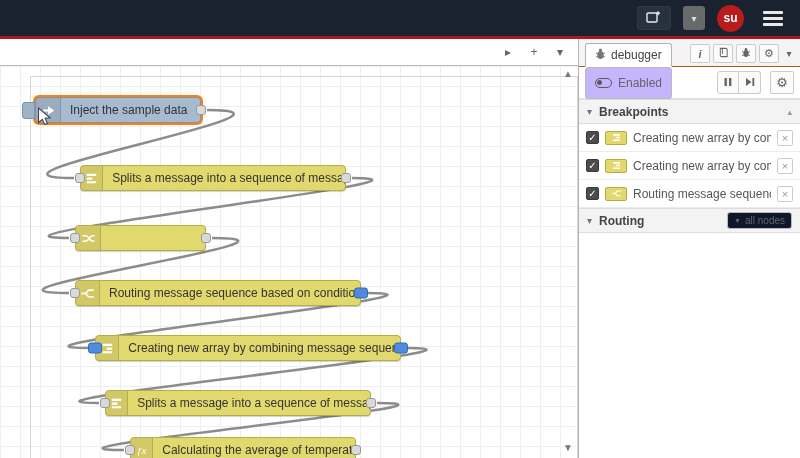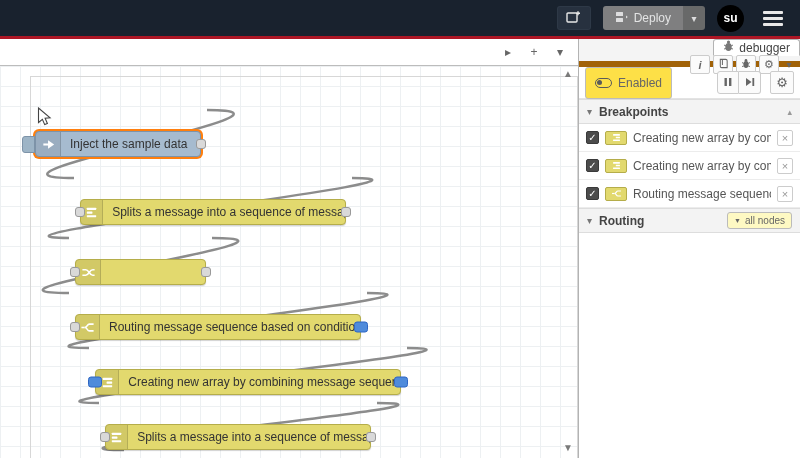--- a/index.html
+++ b/index.html
@@ -36,65 +36,65 @@
               linear-gradient(to bottom, #edf0f2 1px, transparent 1px), #fff;
             background-size:20px 20px, 20px 20px; }
   .boundary-v { position:absolute; width:1px; background:#d7d7d7; top:10px; bottom:0; }
   .boundary-h { position:absolute; height:1px; background:#d7d7d7; left:30px; right:0; top:10px; }
   #wires { position:absolute; left:0; top:0; width:578px; height:392px; z-index:1; }
   #wires path { stroke:#8c8c8c; stroke-width:2.5; fill:none; }
   #node-layer { position:absolute; inset:0; z-index:2; }
 
   .node { position:absolute; height:26px; border-radius:4px; border:1px solid #b5ad4a;
           display:flex; align-items:stretch; font-size:12px; color:#333;
-          box-shadow:0 1px 1px rgba(0,0,0,.18); cursor:pointer;margin-top:34px; }
+          box-shadow:0 1px 1px rgba(0,0,0,.18); cursor:pointer; }
   .node.sel { box-shadow:0 0 0 2px #ff7f0e; }
   .node .strip { width:25px; background:rgba(0,0,0,.07); border-right:1px solid rgba(0,0,0,.14);
                  border-radius:3px 0 0 3px; display:flex; align-items:center; justify-content:center; }
   .node .strip svg { width:15px; height:15px; }
   .node .lbl { display:flex; align-items:center; padding:0 9px; white-space:nowrap; overflow:hidden; }
   .port { position:absolute; width:10px; height:10px; background:#d9d9d9; border:1px solid #999;
           border-radius:3px; top:50%; transform:translateY(-50%); z-index:3; cursor:crosshair; }
   .port.in  { left:-6px; } .port.out { right:-6px; }
   .port.bp  { width:14px; height:11px; background:#4f8bdb; border-color:#2f66c4; }
   .port.bp.in { left:-8px; } .port.bp.out { right:-8px; }
   .inj-btn { position:absolute; left:-14px; top:4px; width:13px; height:17px; background:#9db4c6;
              border:1px solid #7d93a8; border-radius:3px 0 0 3px; cursor:pointer; z-index:3; }
   #cursor { position:absolute; z-index:6; }
   .scroll-arrow { position:absolute; right:5px; color:#7a7a7a; font-size:10px; z-index:5; cursor:pointer; line-height:1; }
 
   
   #sidebar { width:222px; height:100%; background:#fff; border-left:1px solid #b3b3b3; font-size:12px; color:#555; }
-  #sb-tabs { height:28px; background:#f4f4f4; border-bottom:6px solid #a16207; display:flex; align-items:flex-end;flex-direction:column; }
+  #sb-tabs { height:28px; background:#f4f4f4; border-bottom:1px solid #a16207; display:flex; align-items:flex-end; }
   .tab-active { background:#fff; border:1px solid #b3b3b3; border-bottom:1px solid #fff; margin:0 0 -1px 6px;
                 height:24px; display:flex; align-items:center; gap:5px; padding:0 9px; border-radius:3px 3px 0 0; color:#444; cursor:pointer; }
   #sb-tab-icons { margin-left:auto; display:flex; align-items:center; gap:3px; padding:0 4px 3px 0; }
   .sq-btn { width:20px; height:19px; border:1px solid #ccc; border-radius:2px; background:#fbfbfb; color:#666;
             display:flex; align-items:center; justify-content:center; font-size:11px; cursor:pointer; }
   .chev-btn { border:none; background:none; color:#666; font-size:10px; width:14px; cursor:pointer; }
 
   #sb-toolbar { height:32px; display:flex; align-items:center; padding:0 6px; gap:4px; border-bottom:1px solid #e3e3e3; background:#fff; }
-  .btn { display:inline-flex; align-items:center; gap:6px; border:1px solid #bbb; border-radius:3px; background:#fde047;
+  .btn { display:inline-flex; align-items:center; gap:6px; border:1px solid #bbb; border-radius:3px; background:#c4b5fd;
          color:#666; font-size:12px; height:32px; padding:0 9px; cursor:pointer;justify-content:center; }
   .toggle-pill { width:17px; height:10px; border:1.5px solid #5a5a5a; border-radius:6px; position:relative; display:inline-block; }
   .toggle-pill::after { content:""; position:absolute; left:1px; top:1px; width:5px; height:5px; border-radius:50%; background:#5a5a5a; }
   .btn-group { margin-left:auto; display:flex; }
   .btn-group .sq-btn { border-radius:0; width:22px; height:23px; }
   .btn-group .sq-btn:first-child { border-radius:3px 0 0 3px; }
   .btn-group .sq-btn:last-child  { border-radius:0 3px 3px 0; border-left:none; }
   #sb-gear { margin-left:5px; width:24px; height:23px; font-size:13px; }
 
   .section-hdr { height:25px; background:#f3f3f3; border-bottom:1px solid #ddd; border-top:1px solid #ddd;
                  display:flex; align-items:center; gap:7px; padding:0 8px; cursor:pointer; }
   .section-hdr:first-of-type { border-top:none; }
   .section-title { font-weight:bold; color:#444; font-size:12px; }
   .section-chev { color:#777; font-size:10px; }
   .hdr-right { margin-left:auto; color:#999; font-size:9px; }
   .filter-btn { margin-left:auto; display:inline-flex; align-items:center; gap:4px; border:1px solid #bbb; border-radius:3px;
-                background:#fef9c3; color:#666; font-size:10px; height:17px; padding:0 6px; cursor:pointer; }
+                background:#0f172a; color:#666; font-size:10px; height:17px; padding:0 6px; cursor:pointer; }
 
   .bp-row { height:28px; display:flex; align-items:center; gap:6px; padding:0 7px; border-bottom:1px solid #ececec; background:#fff; }
   .bp-check { width:13px; height:13px; background:#4c4c4c; border:1px solid #3a3a3a; border-radius:2px; color:#fff;
               font-size:10px; display:flex; align-items:center; justify-content:center; cursor:pointer; flex:none; }
   .bp-icon { width:22px; height:14px; background:#e2d96e; border:1px solid #b5ad4a; border-radius:2px;
              display:flex; align-items:center; justify-content:center; flex:none; }
   .bp-icon svg { width:11px; height:11px; }
   .bp-label { flex:1; white-space:nowrap; overflow:hidden; color:#555; }
   .bp-x { width:16px; height:16px; border:1px solid #ccc; border-radius:2px; background:#fff; color:#999; font-size:11px;
           display:flex; align-items:center; justify-content:center; cursor:pointer; flex:none; }
@@ -107,35 +107,25 @@
   <div id="header" style="background: rgb(25, 34, 46);">
     <button class="hdr-btn">
       <span>
         <svg width="16" height="14" viewBox="0 0 16 14">
             <rect x="1" y="3" width="10" height="9" rx="1" fill="none" stroke="#e8e8e8" stroke-width="1.4"></rect>
             <path d="M12 1.2v4M10 3.2h4" stroke="#e8e8e8" stroke-width="1.4"></path>
           </svg>
       </span>
     </button>
     <div class="deploy">
-      <div class="deploy-main">
-        <span>
-          <svg width="13" height="12" viewBox="0 0 13 12">
-              <rect x="1" y="1" width="7" height="4" rx="0.5" fill="#e8e8e8"></rect>
-              <rect x="1" y="7" width="7" height="4" rx="0.5" fill="#e8e8e8"></rect>
-              <path d="M9.5 6h3M11 4.5L12.8 6 11 7.5z" fill="#e8e8e8"></path>
-            </svg>
-        </span>
-        <span>Deploy</span>
-      </div>
       <div class="deploy-arrow">
           <span>▾</span>
         </div>
     </div>
-    <div class="avatar" id="avatar" style="background: #000000;">su</div>
+    <div class="avatar" id="avatar" style="background: #b91c1c;">su</div>
     <div class="hamburger">
       <span></span>
         <span></span>
         <span></span>
     </div>
   </div>
   <div id="redline" style="background: rgb(173, 22, 37);"></div>
 
   <div id="content">
 

